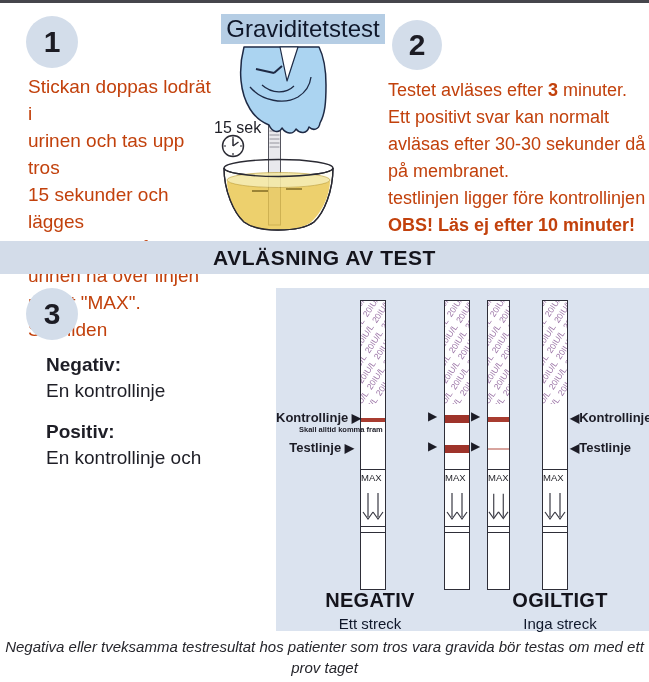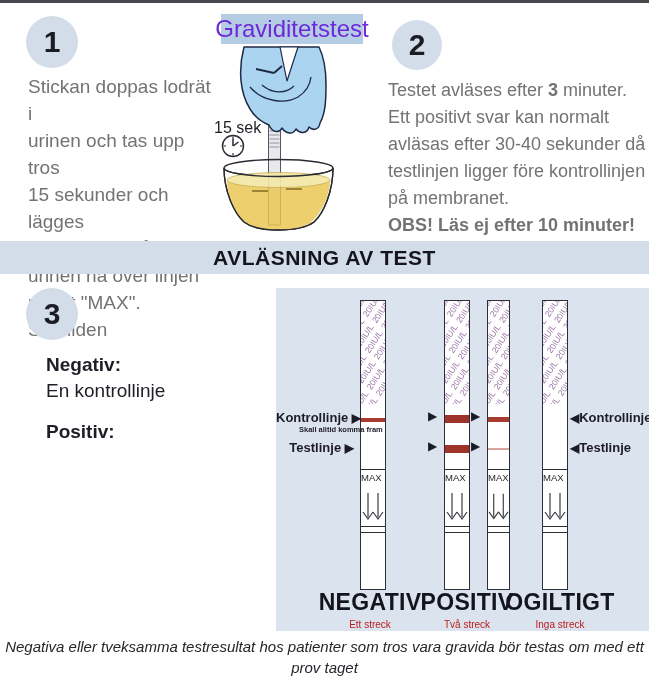--- a/index.html
+++ b/index.html
@@ -13,26 +13,26 @@
   .step-circle {
     width:52px; height:52px; border-radius:50%; background:#d3ddea;
     display:flex; align-items:center; justify-content:center;
     font-size:30px; font-weight:bold; color:#1c1c24;
   }
   #circle1 { left:26px; top:16px; }
   #circle2 { left:392px; top:20px; width:50px; height:50px; }
   #circle3 { left:26px; top:288px; }
 
   #title-box {
-    left:221px; top:14px; width:142px; height:30px; background:#b5cde4;
+    left:221px; top:14px; width:164px; height:30px; background:#b5cde4;
     display:flex; align-items:center; justify-content:center;
-    font-size:24px; color:#6d28d9;text-align:center;
-  }
-
-  .textcol { font-size:19px; line-height:27px; color:#737373; }
+    font-size:24px; color:#0f172a;text-align:center;
+  }
+
+  .textcol { font-size:19px; line-height:27px; color:#c2410c; }
   #step1-text { left:28px; top:73px; width:185px; }
   #step2-text { left:388px; top:77px; width:260px; font-size:18px; }
   .bold { font-weight:bold; }
 
   #illustration { left:200px; top:25px; }
   #timer-label { left:214px; top:119px; font-size:16px; color:#1e1e26; }
 
   #band {
     left:0; top:241px; width:649px; height:33px; background:#d3dce9;
     display:flex; align-items:center; justify-content:center;
@@ -76,22 +76,22 @@
   #lbl-test-left { left:0; width:78px; top:152px; text-align:right; }
   .mid-arrow { position:absolute; font-size:12px; color:#1c1c26; }
   #lbl-control-right { left:294px; top:122px; }
   #lbl-test-right { left:294px; top:152px; }
   .arrow-glyph { font-size:12px; }
 
   .result-block { position:absolute; width:120px; text-align:center; }
   #result-1 { left:34px;  top:301px; }
   #result-2 { left:131px; top:301px; }
   #result-3 { left:224px; top:301px; }
-  .result-title { font-size:23px; font-weight:bold; letter-spacing:0.3px; color:#14141c; }
-  .result-sub { font-size:10px; margin-top:3px; color:#b91c1c; }
+  .result-title { font-size:20px; font-weight:bold; letter-spacing:0.3px; color:#14141c; }
+  .result-sub { font-size:15px; margin-top:3px; color:#0f172a; }
 
   #footer {
     left:0; top:636px; width:649px; text-align:center;
     font-style:italic; font-size:15px; line-height:21px; color:#26262c;
   }
 </style>
 </head>
 <body>
 
 <div id="root">
@@ -113,23 +113,23 @@
     <div>15 sekunder och lägges</div>
     <div>plant. OBS! Låt ej</div>
     <div>urinen nå över linjen</div>
     <div>märkt "MAX".</div>
     <div>Se bilden</div>
   </div>
 
   <div id="step2-text" class="abs textcol">
     <div><span>Testet avläses efter </span><span class="bold">3</span><span> minuter.</span></div>
     <div>Ett positivt svar kan normalt</div>
-    <div>avläsas efter 30-40 sekunder då</div>
+    <div>avläsas efter 30-30 sekunder då</div>
+    <div>på membranet.</div>
     <div>testlinjen ligger före kontrollinjen</div>
-    <div>på membranet.</div>
     <div class="bold">OBS! Läs ej efter 10 minuter!</div>
   </div>
 
   <span id="timer-label" class="abs">15 sek</span>
   <svg id="illustration" class="abs" width="140" height="212" viewBox="0 0 140 212">
 
     <path d="M24,143 C24,166 34,188 44,197 C52,203 62,205 78,205 C94,205 106,203 114,197 C124,188 133,166 133,143 A54.5,8.5 0 0 1 24,143 Z" fill="#fdfcf3" stroke="#2a2a33" stroke-width="1.3"></path>
 
     <rect x="68.5" y="74" width="12" height="126" fill="#e9e9ed" stroke="#55555e" stroke-width="1"></rect>
     <path d="M69.5,98 h10 M69.5,102 h10 M69.5,106 h10 M69.5,110 h10 M69.5,114 h10 M69.5,118 h10 M69.5,122 h10" stroke="#8a8a94" stroke-width="0.9"></path>
@@ -160,20 +160,21 @@
     <span>3</span>
   </div>
 
   <div id="step3-text" class="abs">
     <div class="g3-block">
       <div class="g3-heading">Negativ:</div>
       <div>En kontrollinje</div>
     </div>
     <div class="g3-block" style="margin-bottom:11px;">
       <div class="g3-heading">Positiv:</div>
+      <div>En kontrollinje och</div>
     </div>
   </div>
 
   <div id="panel" class="abs">
 
     <div id="strip-1" class="strip">
       <div class="pad">
           <div class="pad-rot">20IU/L 20IU/L 20IU/L 20IU/L 20IU/L 20IU/L 20IU/L 20IU/L 20IU/L 20IU/L 20IU/L 20IU/L 20IU/L 20IU/L 20IU/L 20IU/L 20IU/L 20IU/L 20IU/L 20IU/L 20IU/L 20IU/L 20IU/L 20IU/L 20IU/L 20IU/L 20IU/L 20IU/L 20IU/L 20IU/L 20IU/L 20IU/L 20IU/L 20IU/L 20IU/L 20IU/L 20IU/L 20IU/L 20IU/L 20IU/L 20IU/L 20IU/L 20IU/L 20IU/L 20IU/L 20IU/L 20IU/L 20IU/L 20IU/L 20IU/L 20IU/L 20IU/L 20IU/L 20IU/L 20IU/L 20IU/L 20IU/L 20IU/L 20IU/L 20IU/L </div>
         </div>
       <div class="rline line-med" style="top:117px; height:4px;"></div>
@@ -256,24 +257,20 @@
       <span class="arrow-glyph">◀</span><span>Kontrollinje</span>
     </div>
     <div id="lbl-test-right" class="side-label">
       <span class="arrow-glyph">◀</span><span>Testlinje</span>
     </div>
 
     <div id="result-1" class="result-block">
       <div class="result-title">NEGATIV</div>
       <div class="result-sub">Ett streck</div>
     </div>
-    <div id="result-2" class="result-block">
-      <div class="result-title">POSITIV</div>
-      <div class="result-sub">Två streck</div>
-    </div>
     <div id="result-3" class="result-block">
       <div class="result-title">OGILTIGT</div>
       <div class="result-sub">Inga streck</div>
     </div>
   </div>
 
   <div id="footer" class="abs">
     <div>Negativa eller tveksamma testresultat hos patienter som tros vara gravida bör testas om med ett prov taget</div>
     <div>48 till 72 timmar, helst med morgonurin då hcg-koncentrationen är som högst.</div>
   </div>

